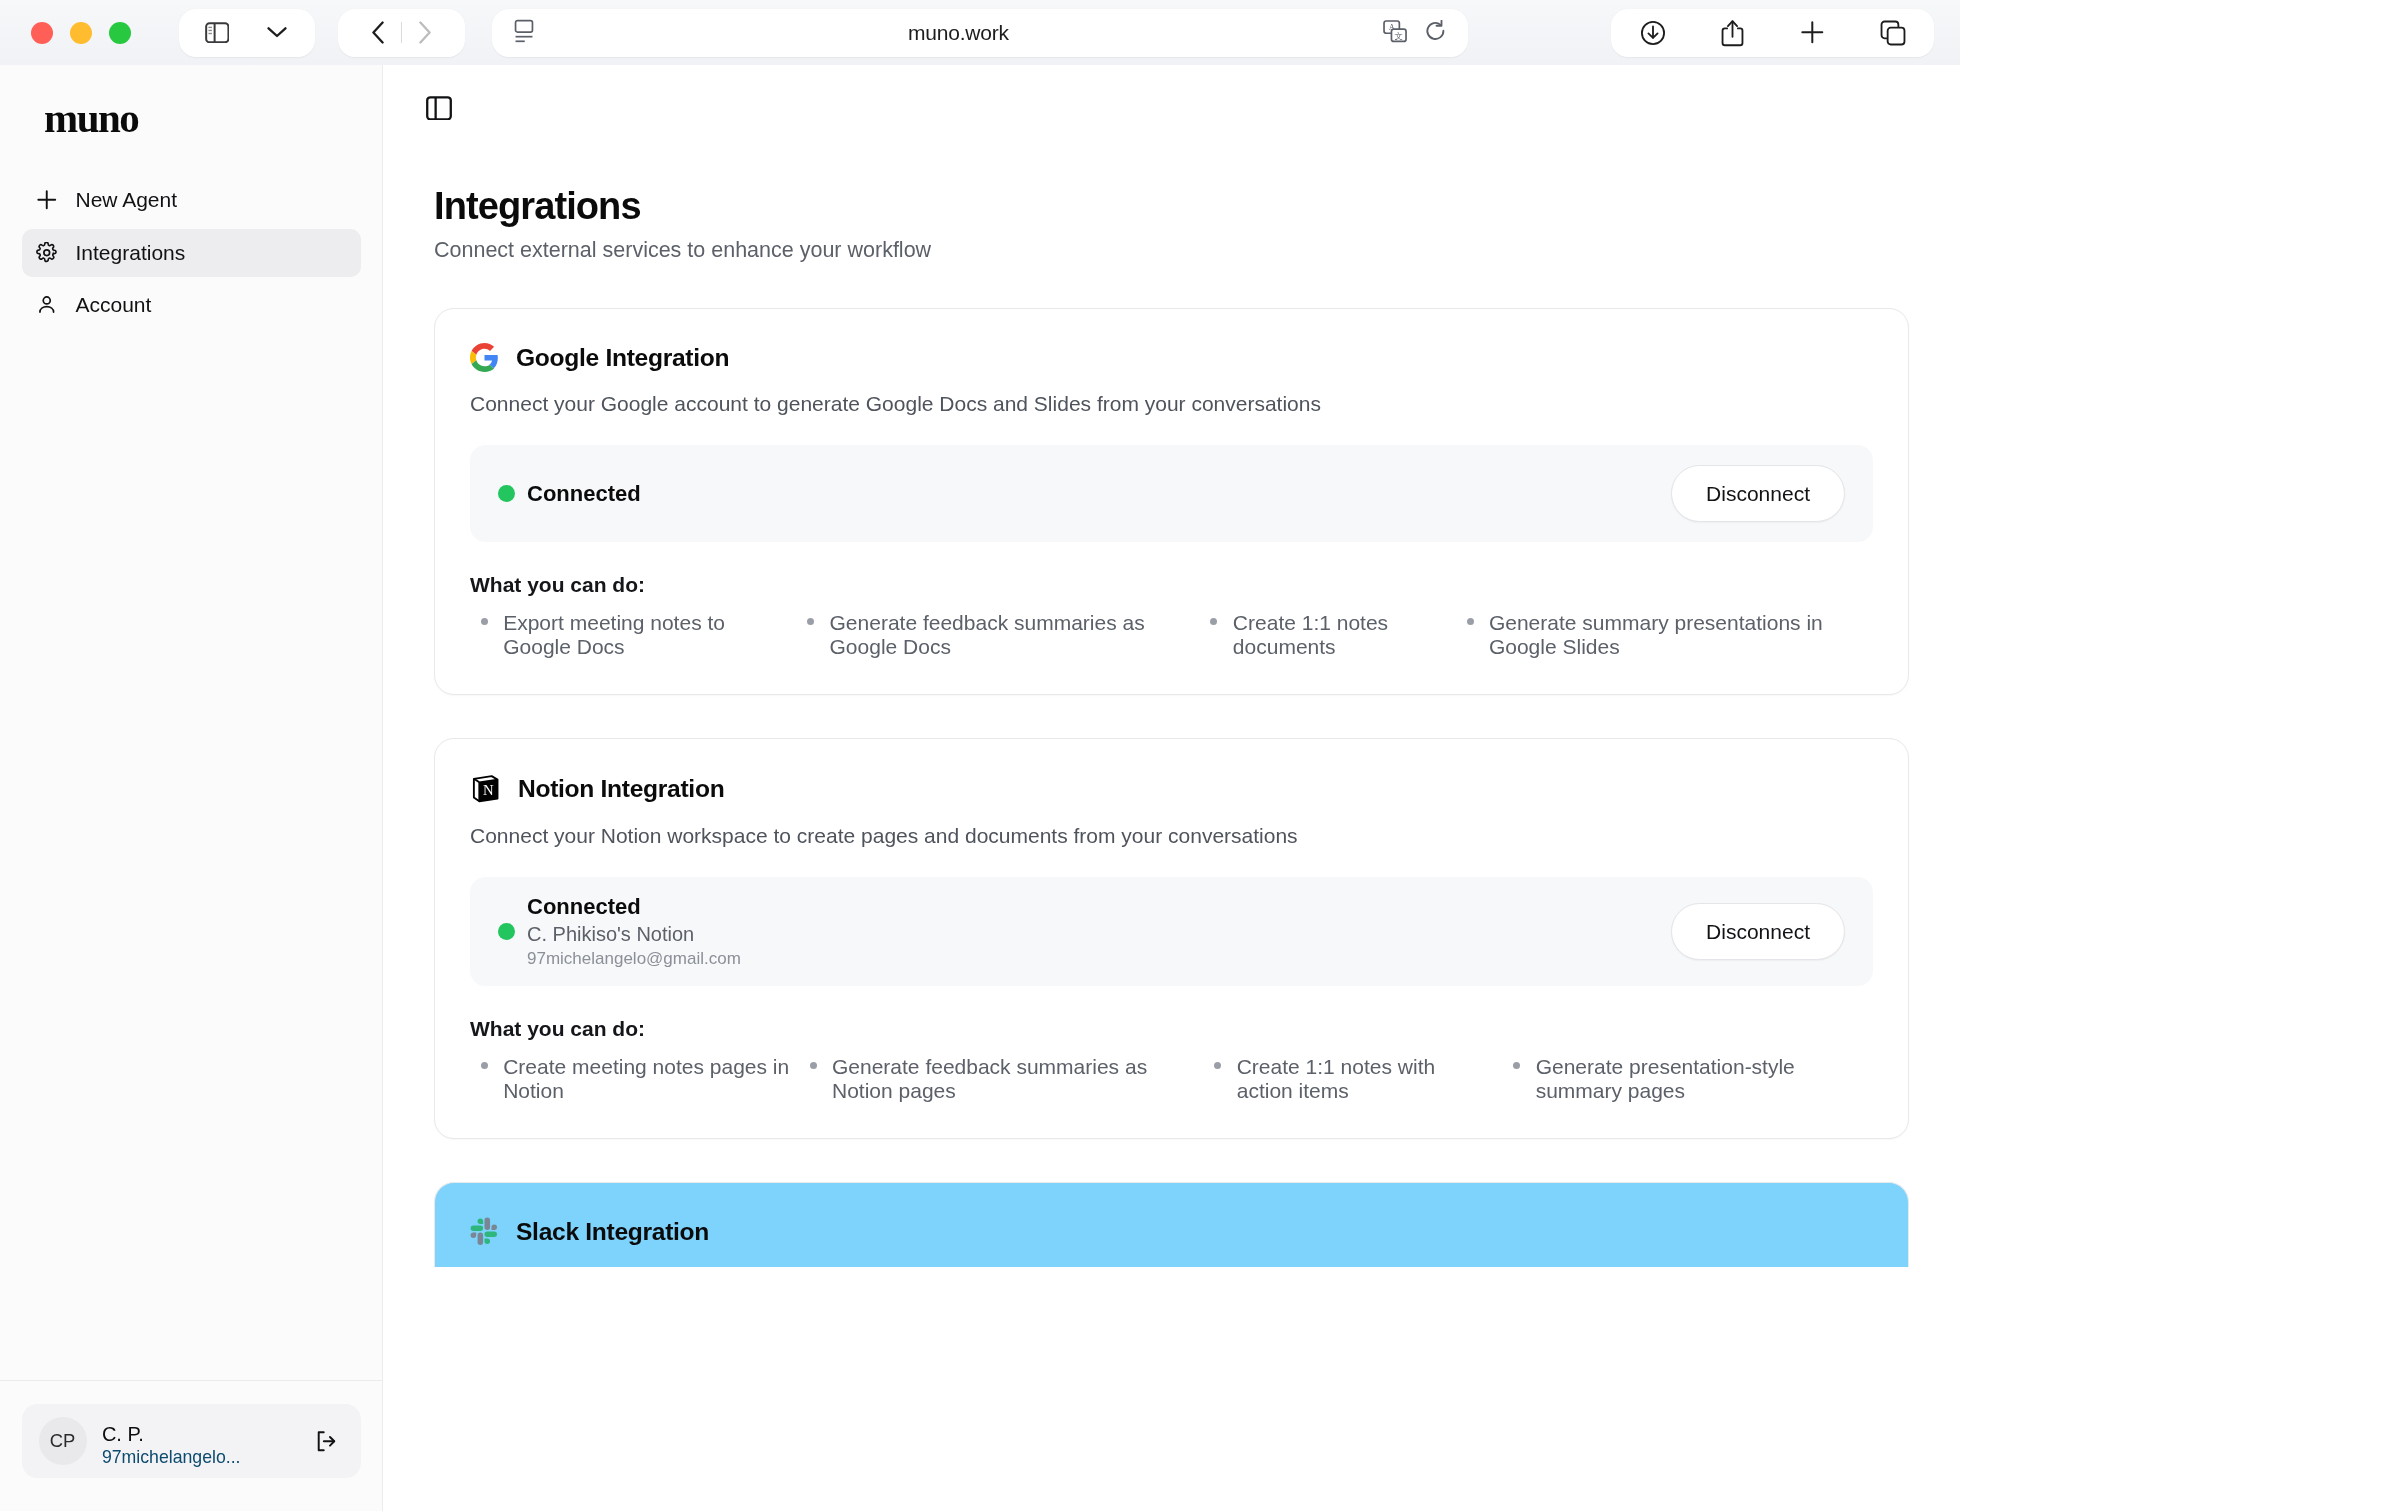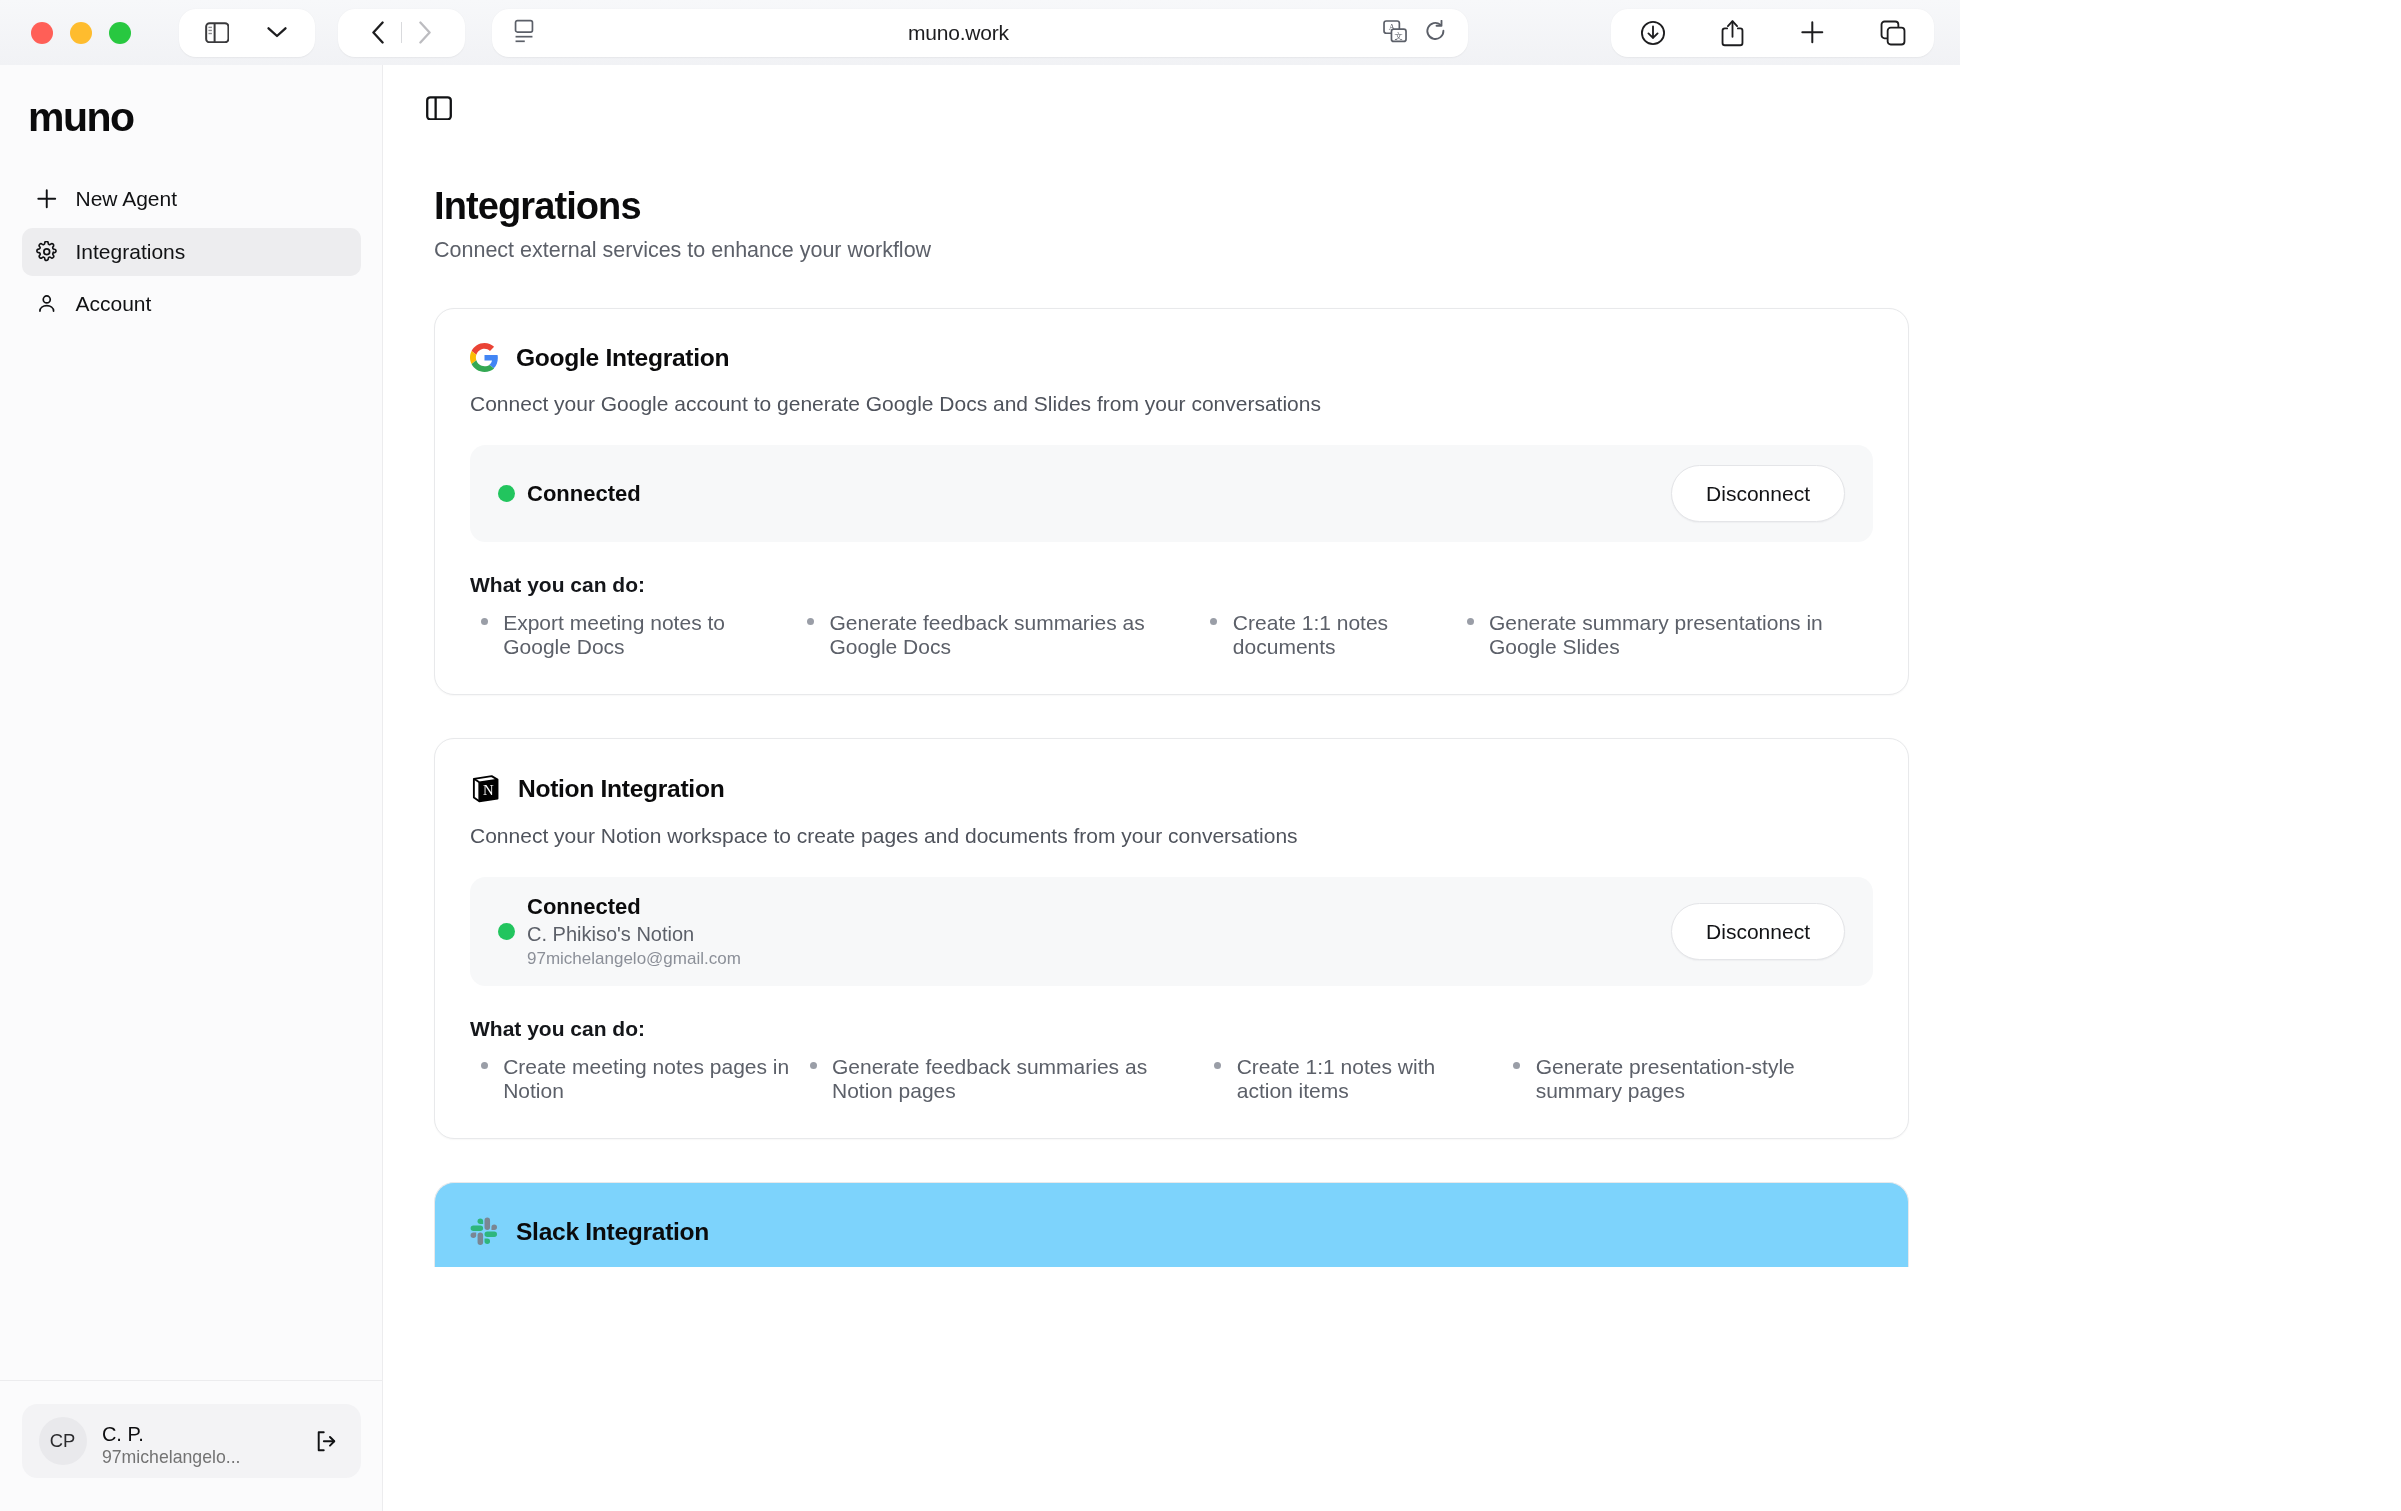--- a/index.html
+++ b/index.html
@@ -113,21 +113,22 @@
     border-right: 0.8px solid #ececee;
     display: flex;
     flex-direction: column;
     position: relative;
   }
   .logo {
     font-size: 41px;
     font-weight: 700;
     letter-spacing: -1.5px;
     color: #0b0b0c;
-    padding: 29px 0 0 28px;
+    padding: 29px 0 0 44px;
+    font-family: Liberation Serif, serif;
   }
   .nav {
     margin-top: 34px;
     padding: 0 21.5px;
     display: flex;
     flex-direction: column;
     gap: 4.6px;
   }
   .nav-item {
     display: flex;
@@ -161,21 +162,21 @@
   .avatar {
     width: 48px; height: 48px;
     border-radius: 50%;
     background: #e9e9ec;
     display: flex; align-items: center; justify-content: center;
     font-size: 18.4px; color: #2b2b2e; font-weight: 500;
     flex: 0 0 48px;
   }
   .user-meta { display: flex; flex-direction: column; gap: 1.5px; flex: 1; min-width: 0;}
   .user-name { font-size: 20px; color: #0d0d0f; font-weight: 500; line-height: 1.15; margin-top: 8px;}
-  .user-email { font-size: 17.7px; color: #737373; line-height: 1.15; white-space: nowrap; overflow: hidden;}
+  .user-email { font-size: 17.7px; color: #0c4a6e; line-height: 1.15; white-space: nowrap; overflow: hidden;}
   .logout-btn { width: 34px; height: 34px; display:flex; align-items:center; justify-content:center; cursor:pointer;}
 
   
   .main {
     flex: 1;
     background: #ffffff;
     position: relative;
     overflow: hidden;
   }
   .main-toolbar {

